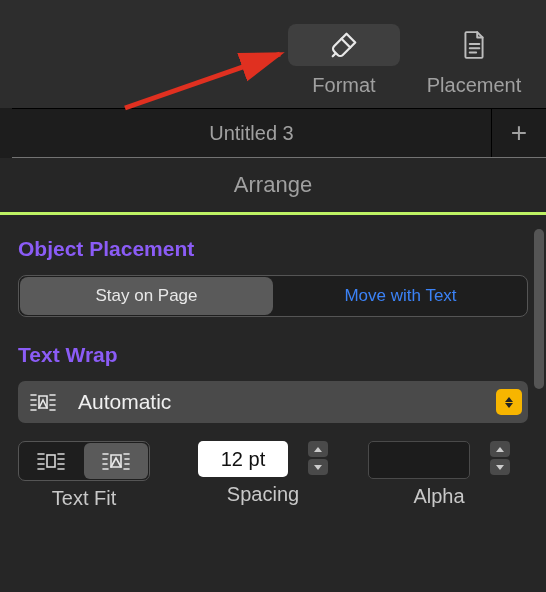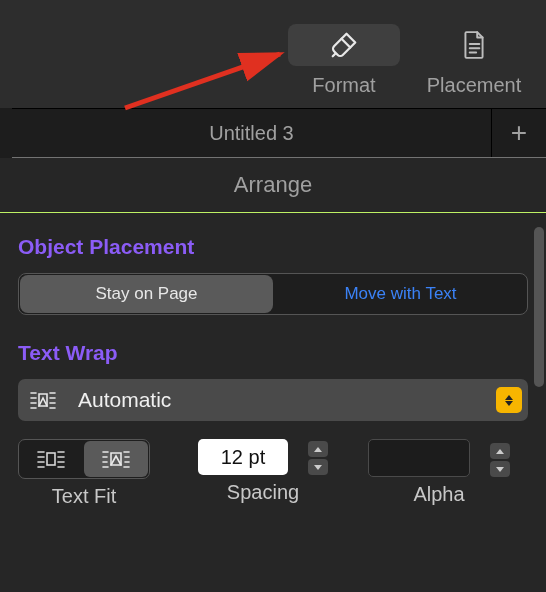--- a/index.html
+++ b/index.html
@@ -71,21 +71,21 @@
   .addtab{
     width:54px;
     display:flex;align-items:center;justify-content:center;
     color:var(--text-dim);
     font-size:28px;
     cursor:pointer;
   }
   .inspector-header{
     background:var(--bg1);
     height:54px;
-    border-bottom:1px solid #bef264;
+    border-bottom:3px solid #bef264;
     display:flex;align-items:center;justify-content:center;
     font-size:22px;
     color:var(--text-dim);
   }
   .panel{
     background:var(--bg1);
     height:calc(592px - 108px - 48px - 54px);
     box-sizing:border-box;
     padding:22px 18px 0 18px;
     position:relative;
@@ -169,21 +169,21 @@
     height:38px;width:130px;
     overflow:hidden;
   }
   .tf-btn{
     flex:1;display:flex;align-items:center;justify-content:center;cursor:pointer;
   }
   .tf-btn.selected{
     background:#5a5a5a;border-radius:6px;margin:1px;
   }
   .numfield{
-    display:flex;align-items:flex-end;gap:20px;
+    display:flex;align-items:flex-start;gap:20px;
   }
   .numinput{
     width:86px;height:34px;
     background:#fff;color:#111;
     border-radius:5px;
     display:flex;align-items:center;justify-content:center;
     font-size:20px;font-weight:500;
     font-family:inherit;
     border:none;
     text-align:center;

